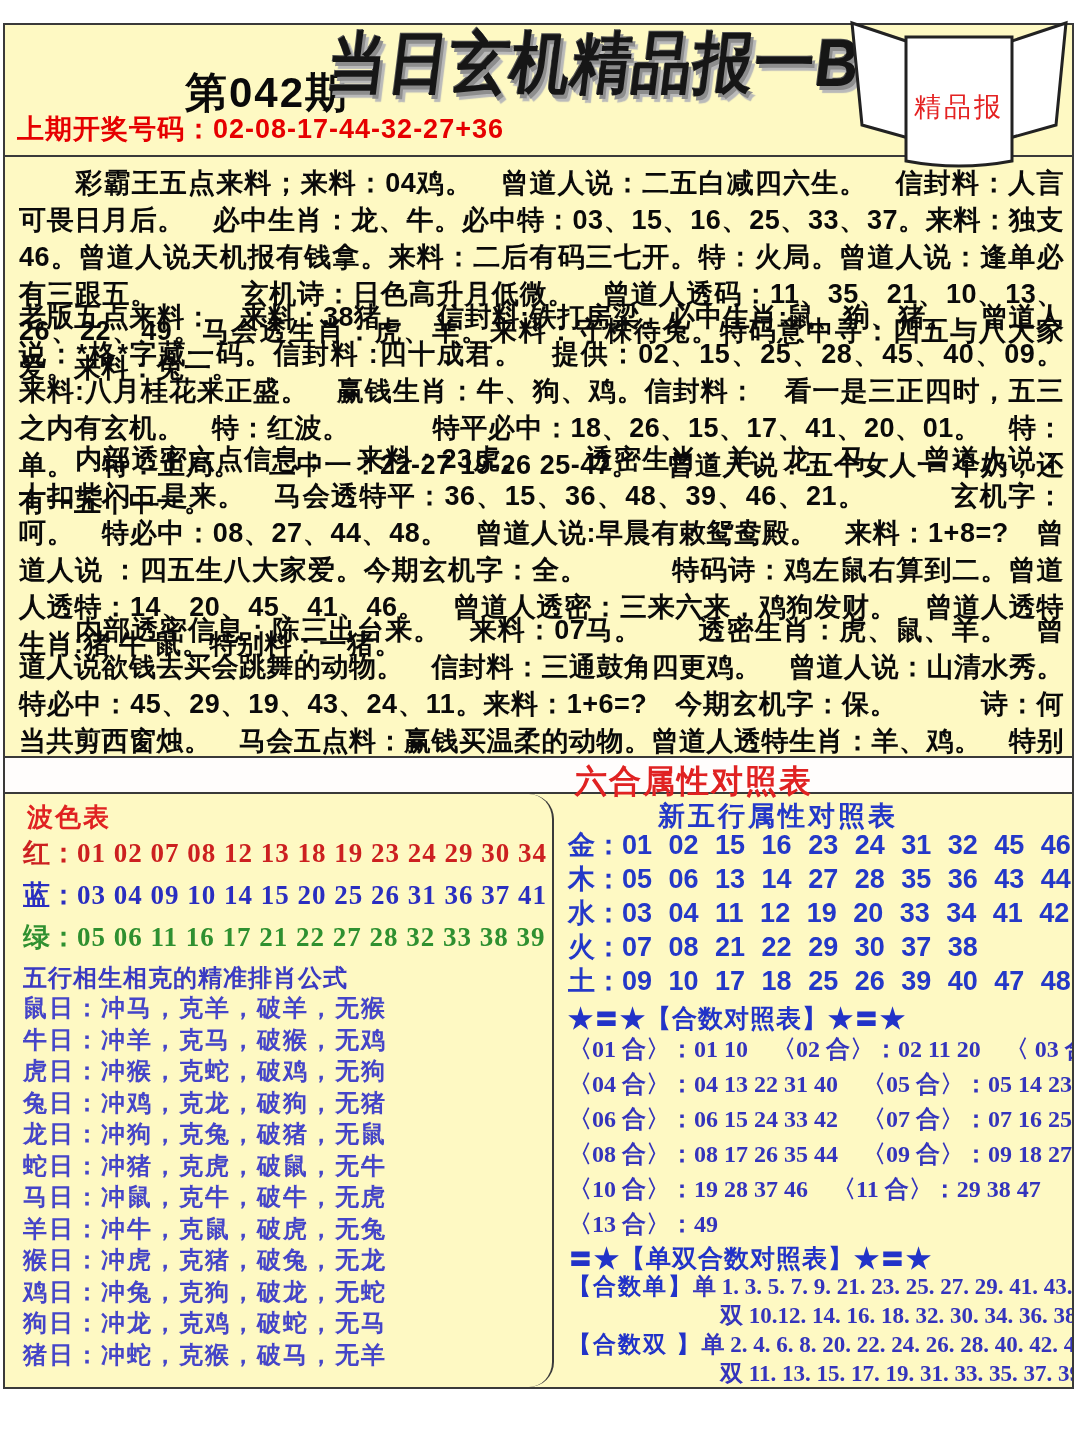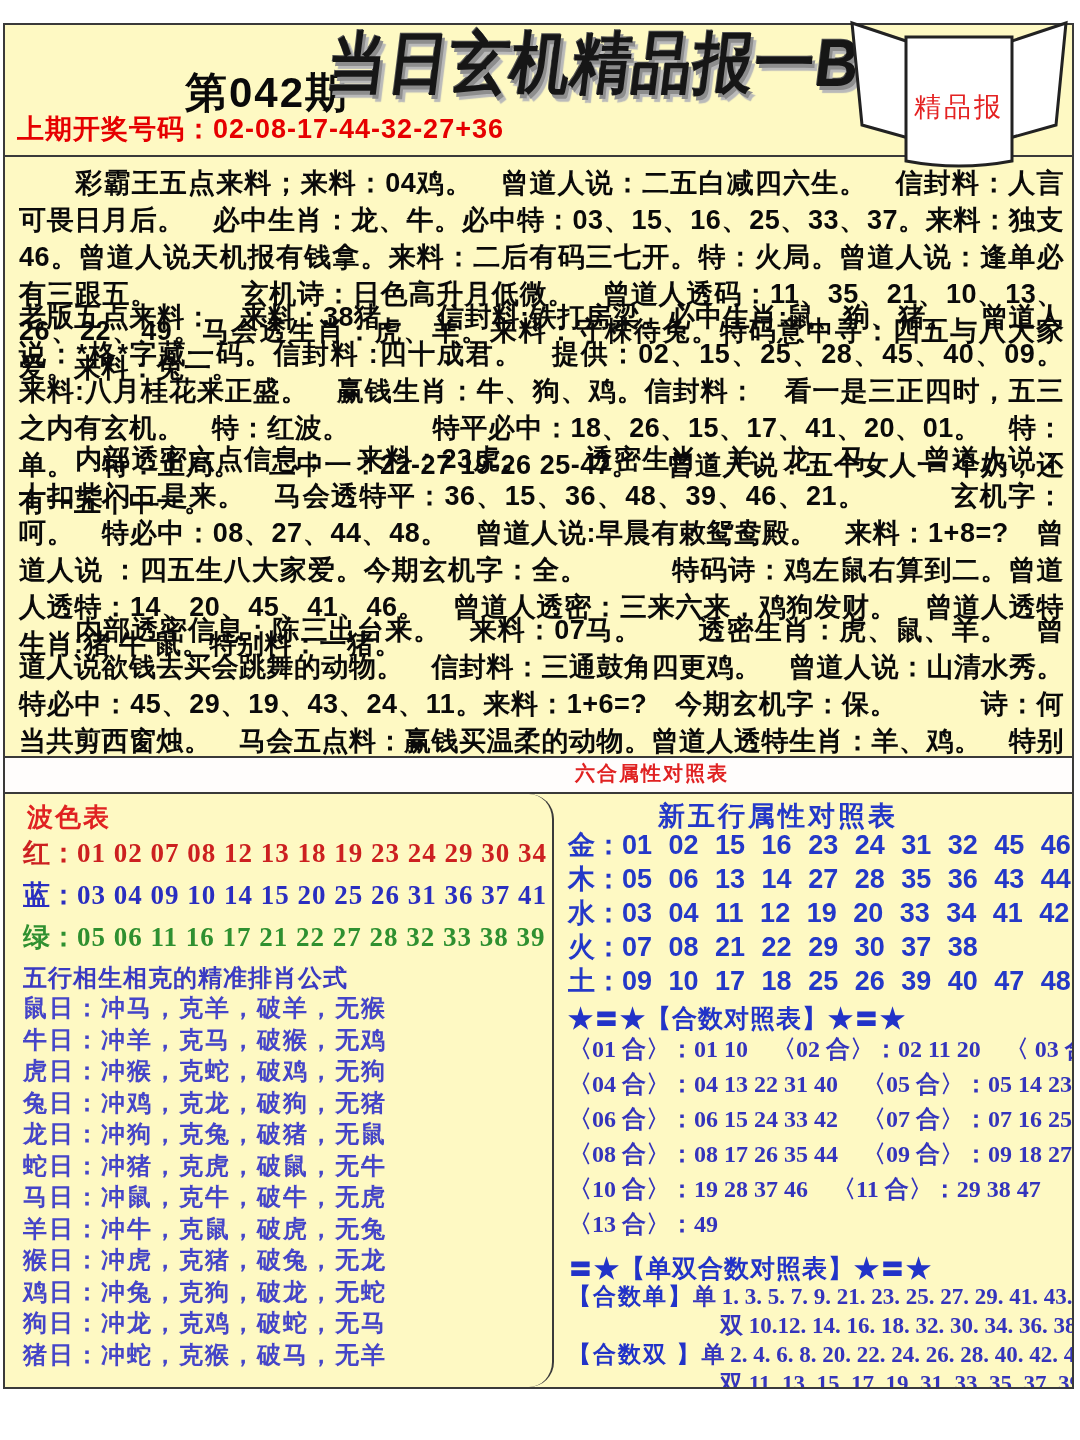--- a/index.html
+++ b/index.html
@@ -38,40 +38,40 @@
     position:absolute;left:14px;right:8px;font-size:27px;font-weight:bold;
     line-height:37px;color:#0a0a0a;text-align:justify;letter-spacing:0.5px;
   }
   .p1{top:140px;} .p2{top:274px;} .p3{top:416px;} .p4{top:587px;}
   
   .band{
     position:absolute;left:0;right:0;top:731px;height:38px;box-sizing:border-box;
     border-top:2px solid #3a3a3a;border-bottom:2px solid #3a3a3a;background:#fffdfc;
   }
   .band-title{
-    position:absolute;left:570px;top:2px;font-size:20px;font-weight:bold;
+    position:absolute;left:570px;top:2px;font-size:32px;font-weight:bold;
     color:#e02222;letter-spacing:2px;white-space:nowrap;
   }
   
   .cols{position:absolute;left:0;right:0;top:769px;bottom:0;display:flex;overflow:hidden;}
   .colL{width:549px;box-sizing:border-box;border-right:2px solid #3a3a3a;padding-left:18px;overflow:hidden;border-radius:25px;}
   .colR{flex:1;padding-left:14px;padding-right:6px;overflow:hidden;}
   .bose-title{margin:6px 0 0 4px;height:32px;font-size:26px;font-weight:bold;color:#e02222;letter-spacing:2px;}
   .bose-row{line-height:42px;font-size:27px;font-weight:bold;white-space:nowrap;}
   .bose-row .nums{font-family:"Liberation Serif",serif;letter-spacing:1px;}
   .c-red{color:#cc2020;} .c-blue{color:#2a2ec0;} .c-green{color:#2f9030;}
   .formula-title{margin-top:4px;height:30px;font-size:24px;font-weight:bold;color:#3a3ac2;letter-spacing:1px;}
   .formula-row{line-height:31.5px;font-size:24px;font-weight:bold;color:#4545c8;letter-spacing:2px;white-space:nowrap;}
   .wx-title{margin:4px 0 0 90px;height:30px;font-size:27px;font-weight:bold;color:#2438c8;letter-spacing:3px;}
   .wx-row{line-height:34px;font-size:27px;font-weight:bold;color:#2438c8;white-space:nowrap;}
   .wx-row .nums{word-spacing:9px;text-align:right;}
   .hesu-title{margin-top:4px;height:30px;font-size:25px;font-weight:bold;color:#2233c8;letter-spacing:1px;}
   .hesu-row{line-height:35px;font-size:24px;font-weight:bold;color:#3434bc;
     font-family:"Liberation Serif",serif;white-space:nowrap;}
-  .ds-title{margin-top:10px;height:30px;font-size:25px;font-weight:bold;color:#2233c8;letter-spacing:1px;}
+  .ds-title{margin-top:0;height:30px;font-size:25px;font-weight:bold;color:#2233c8;letter-spacing:1px;}
   .ds-line{line-height:28px;font-size:23px;font-weight:bold;color:#3434bc;white-space:nowrap;}
   .ds-line .lbl{font-family:"Liberation Sans",sans-serif;color:#2233c8;letter-spacing:2px;}
   .ds-line .nums{font-family:"Liberation Serif",serif;}
   .ds-indent{padding-left:152px;}
 </style>
 </head>
 <body>
 
 <div class="outer">
 

